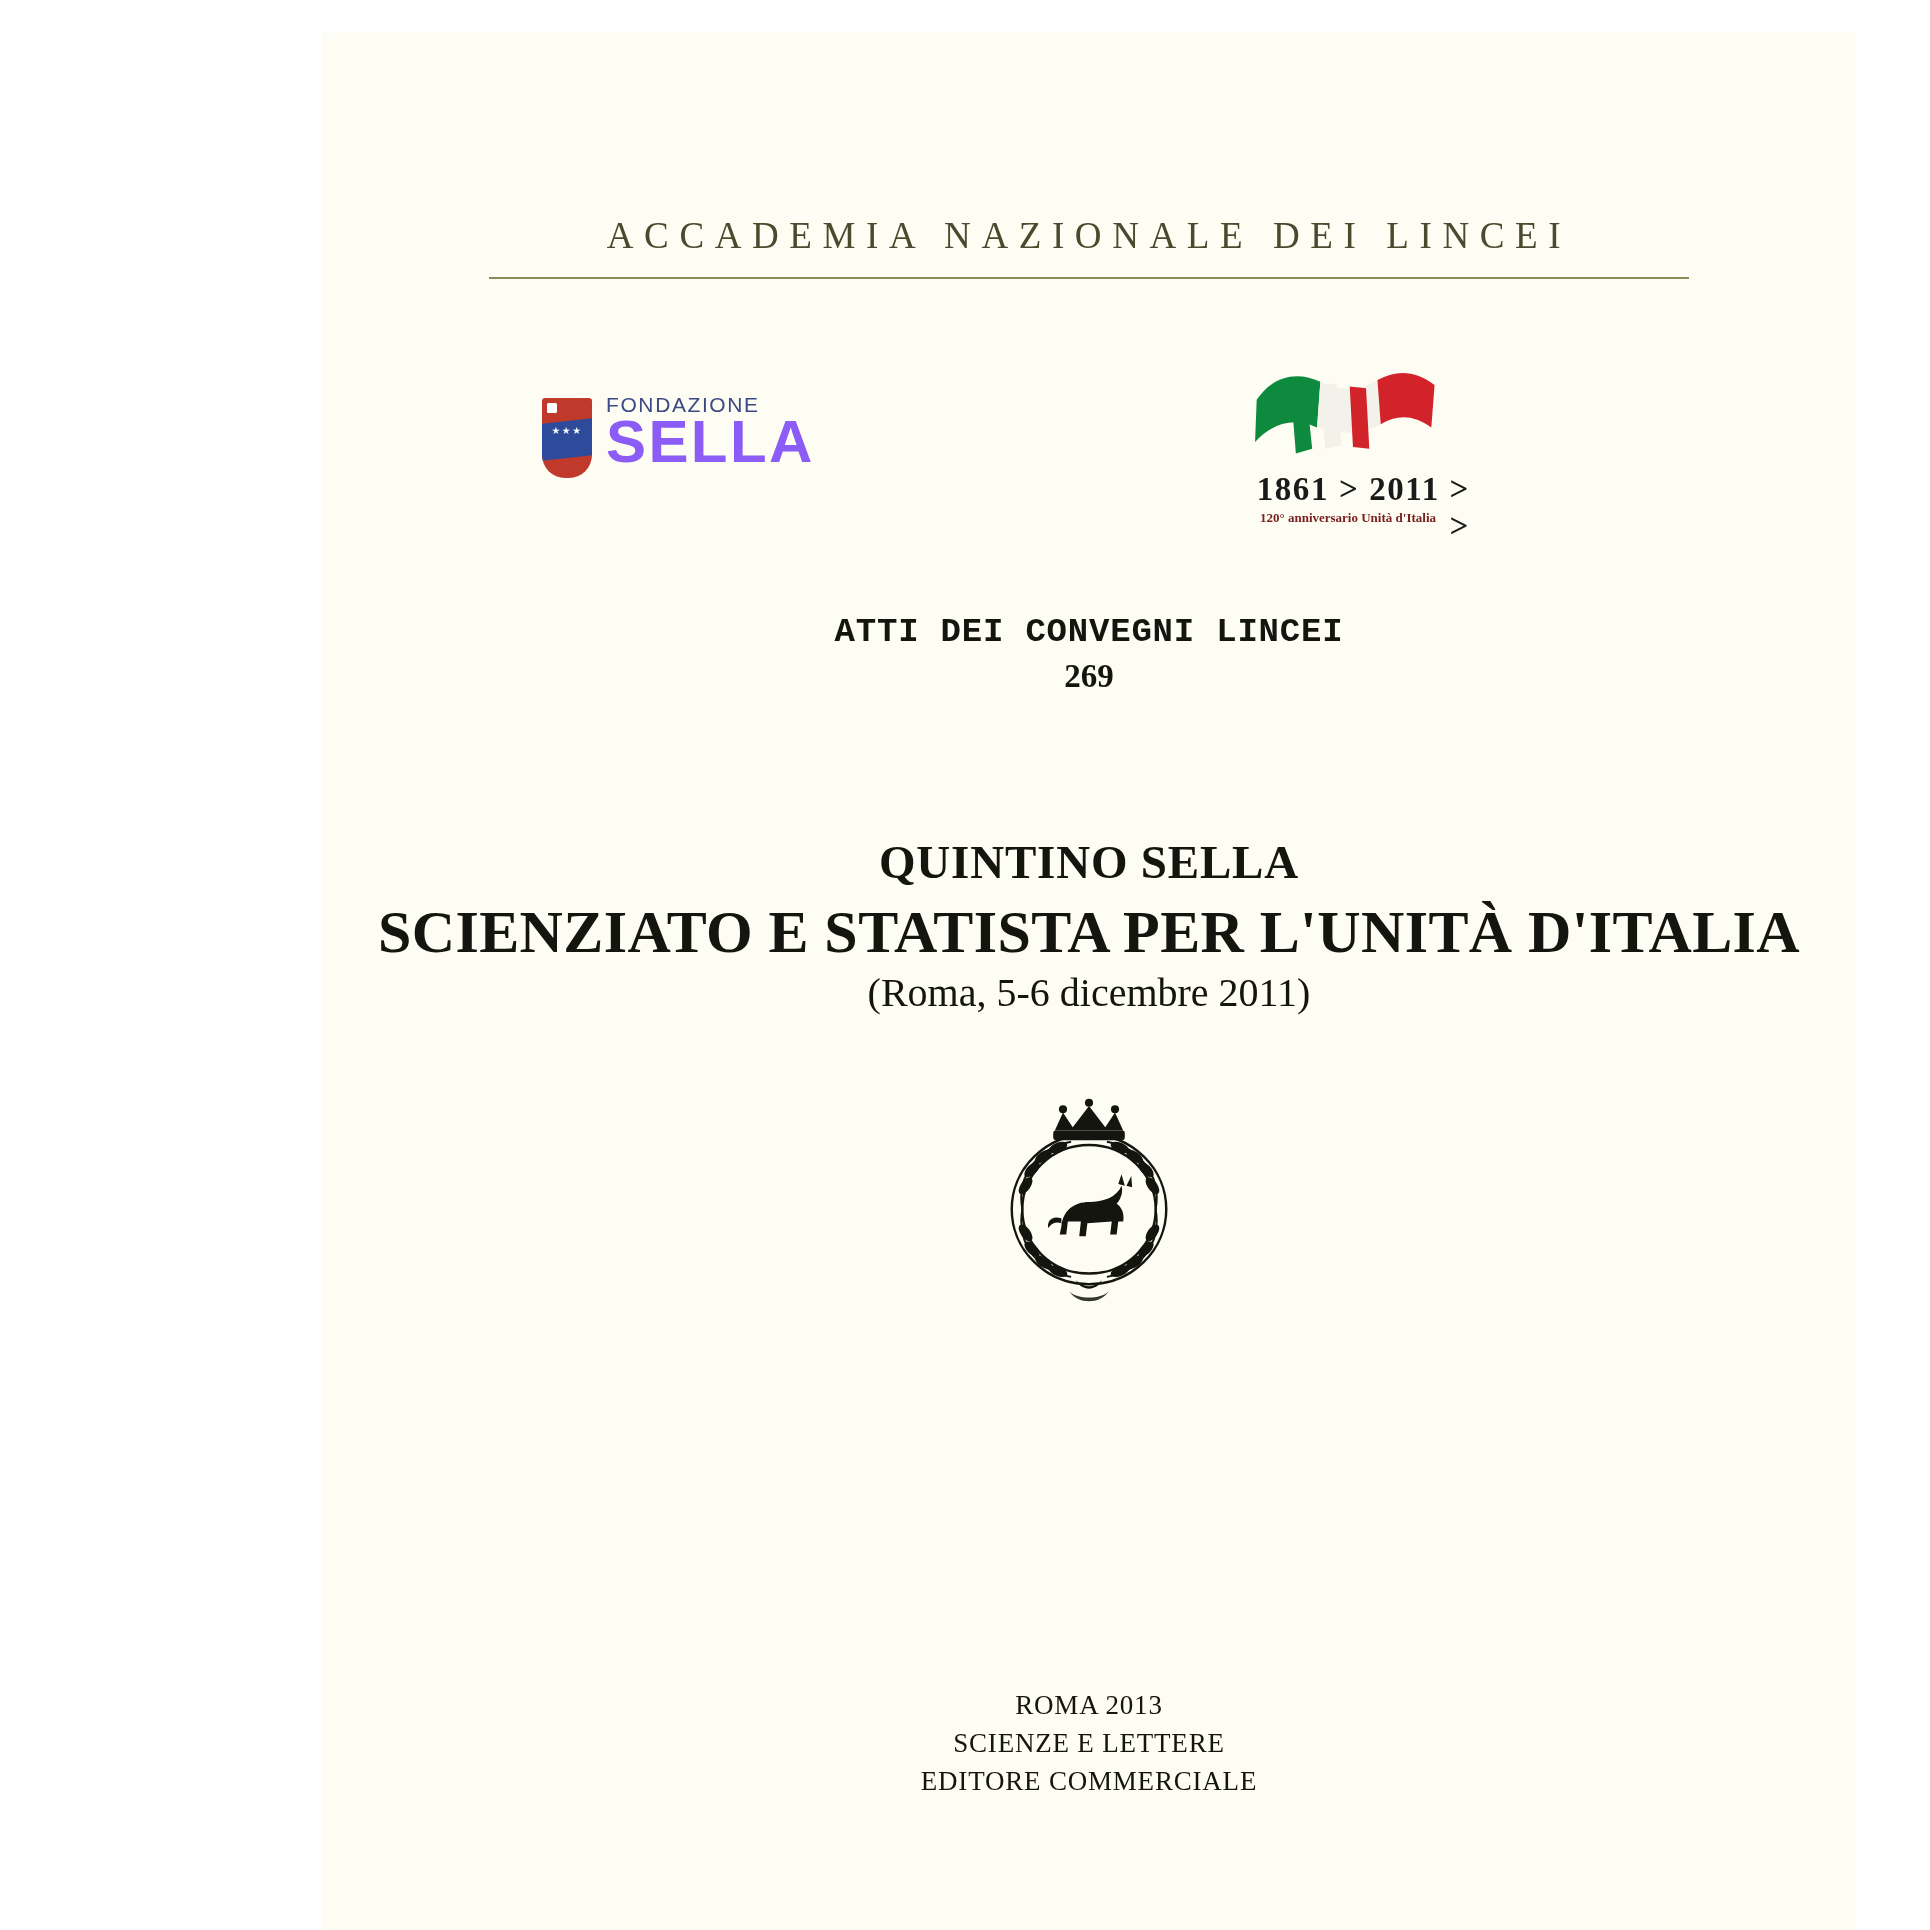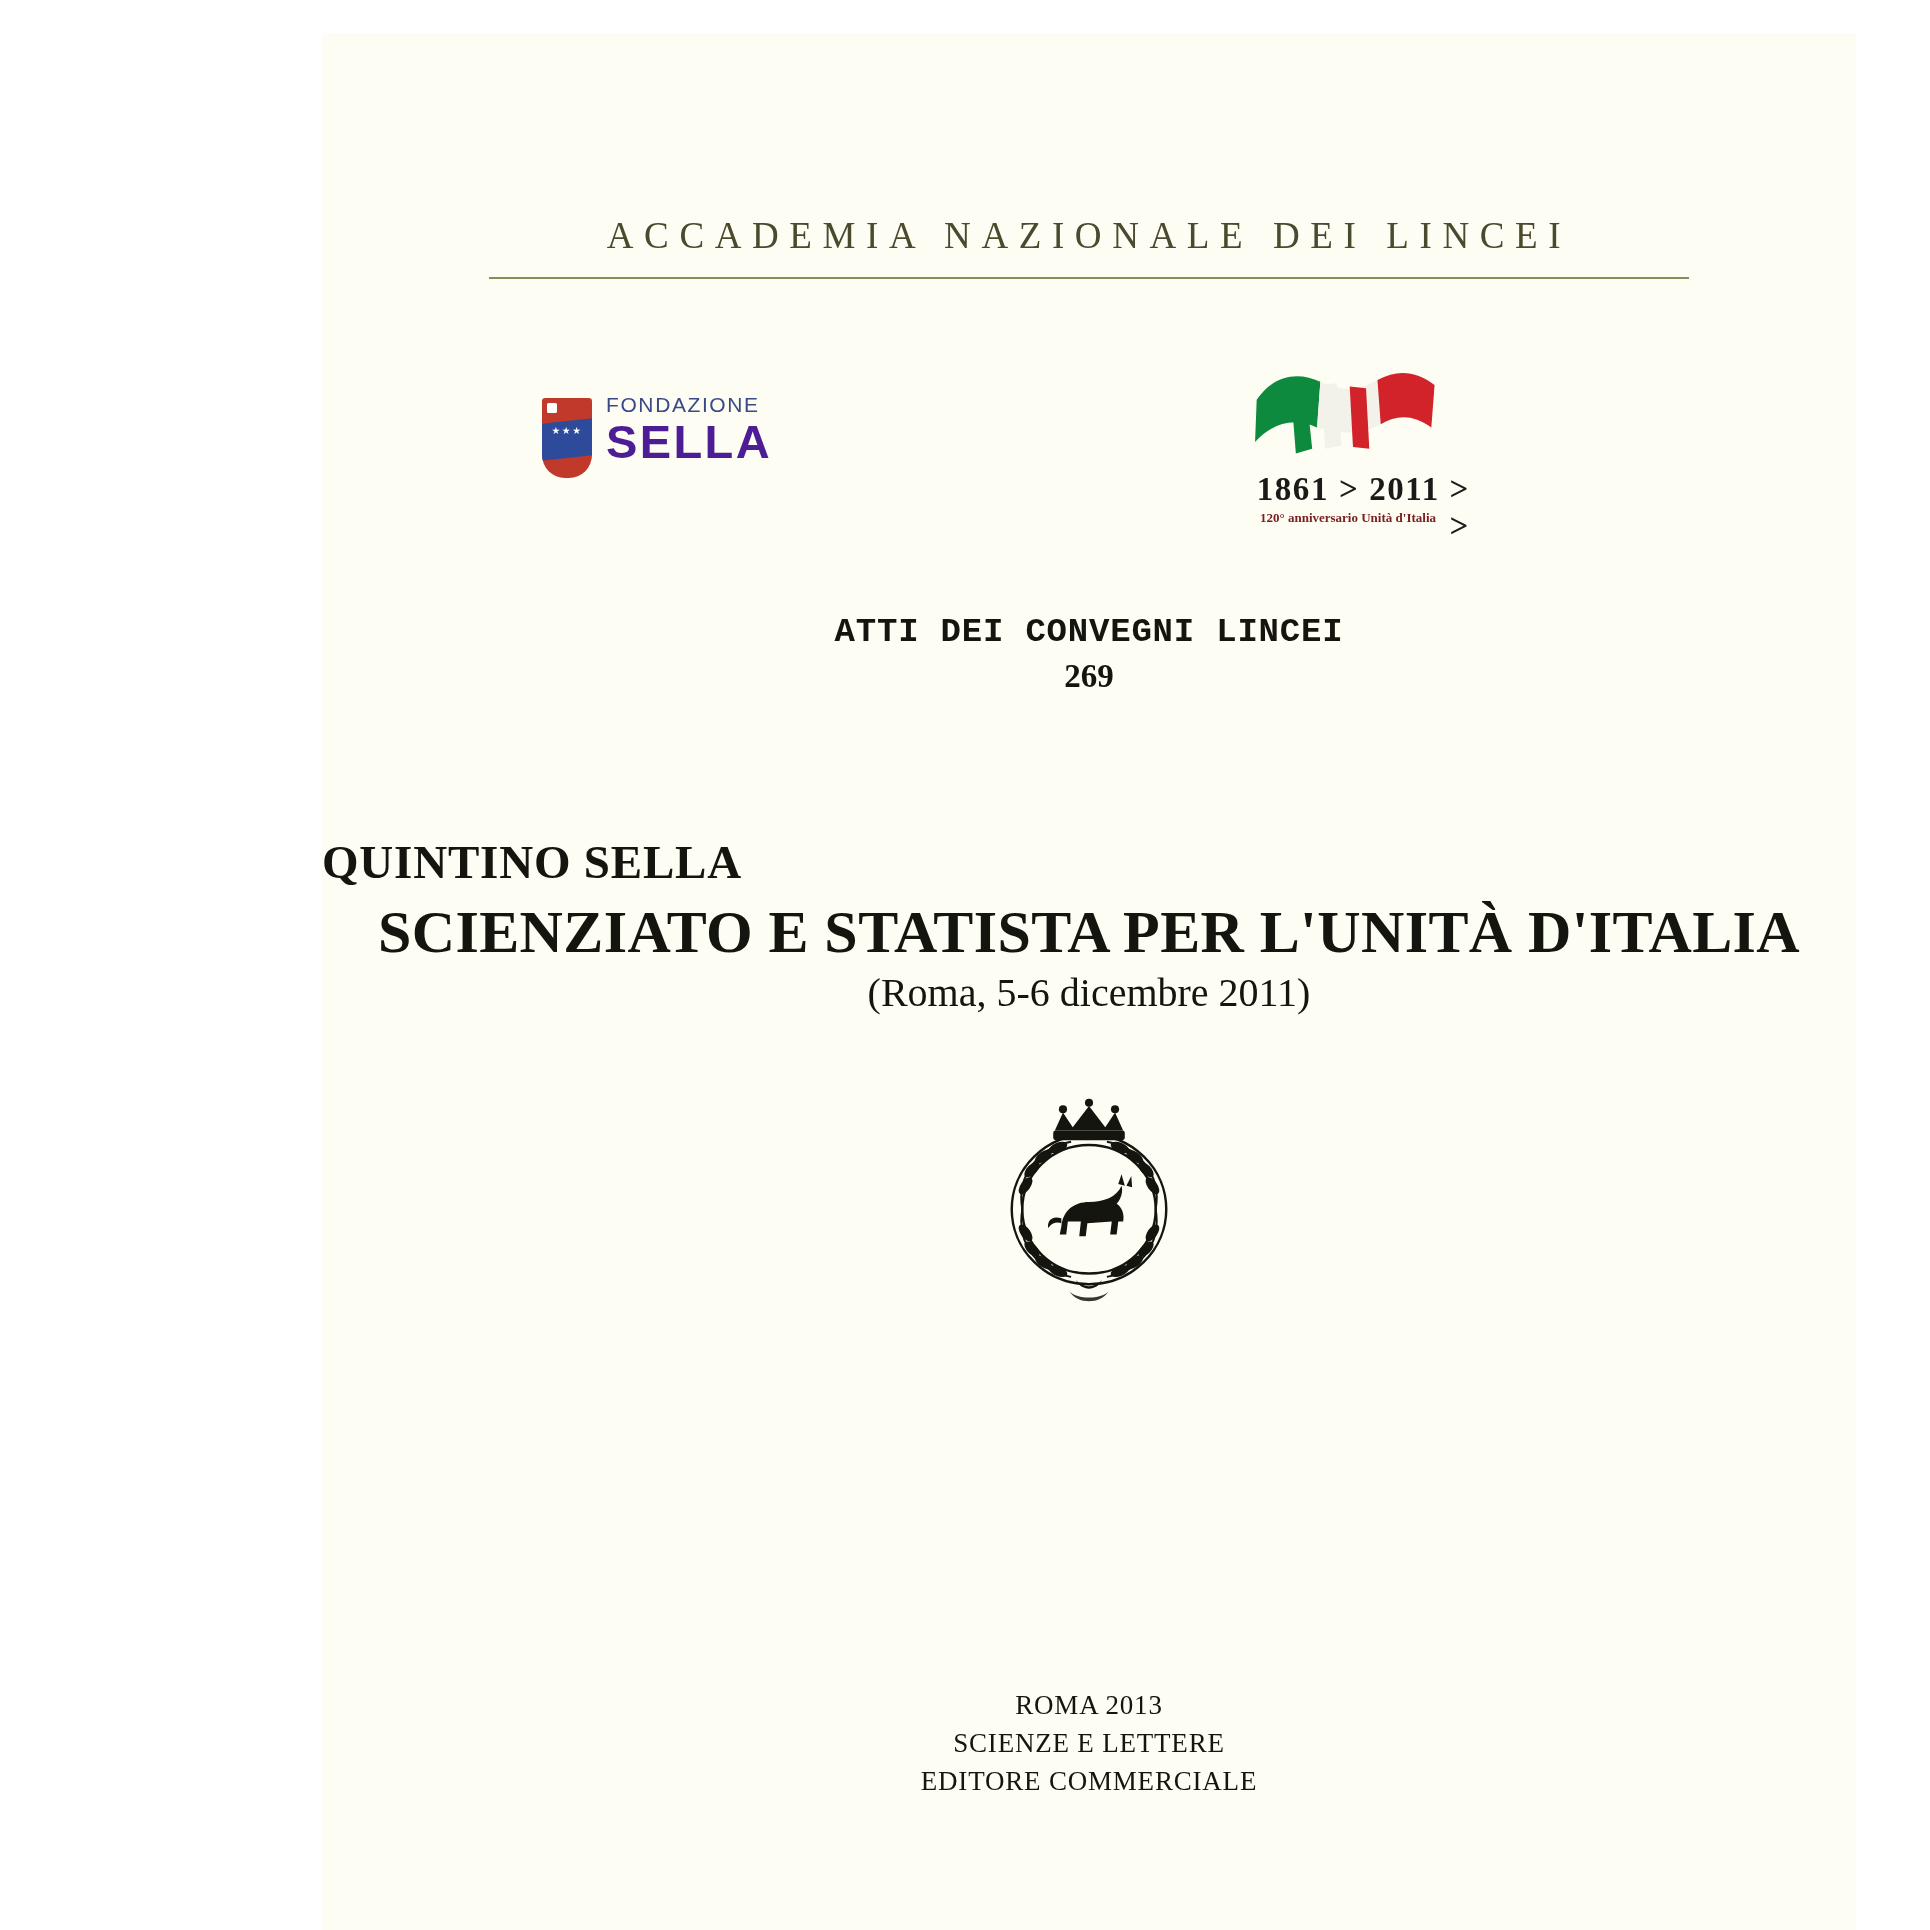--- a/index.html
+++ b/index.html
@@ -122,24 +122,24 @@
   }
   .sella-fond {
     font-family: "Liberation Sans", sans-serif;
     font-size: 21px;
     letter-spacing: 1.6px;
     color: #3b4a86;
     line-height: 24.4px;
   }
   .sella-main {
     font-family: "Liberation Sans", sans-serif;
-    font-size: 47px;
+    font-size: 60px;
     font-weight: bold;
     letter-spacing: 2.4px;
-    color: #4c1d95;
+    color: #8b5cf6;
     line-height: 49px;
   }
 
   
   .anniv-logo {
     position: absolute;
     left: 912px;
     top: -8.1px;
     width: 269px;
     height: 187px;
@@ -197,21 +197,21 @@
     font-weight: bold;
     font-size: 33px;
     color: #15150f;
   }
 
   
   .title-1 {
     position: absolute;
     left: 0; right: 0;
     top: 802px;
-    text-align: left;
+    text-align: center;
     font-family: "Liberation Serif", serif;
     font-weight: bold;
     font-size: 47px;
     color: #15150f;
     letter-spacing: 0.8px;
   }
   .title-2 {
     position: absolute;
     left: 0; right: 0;
     top: 865px;

